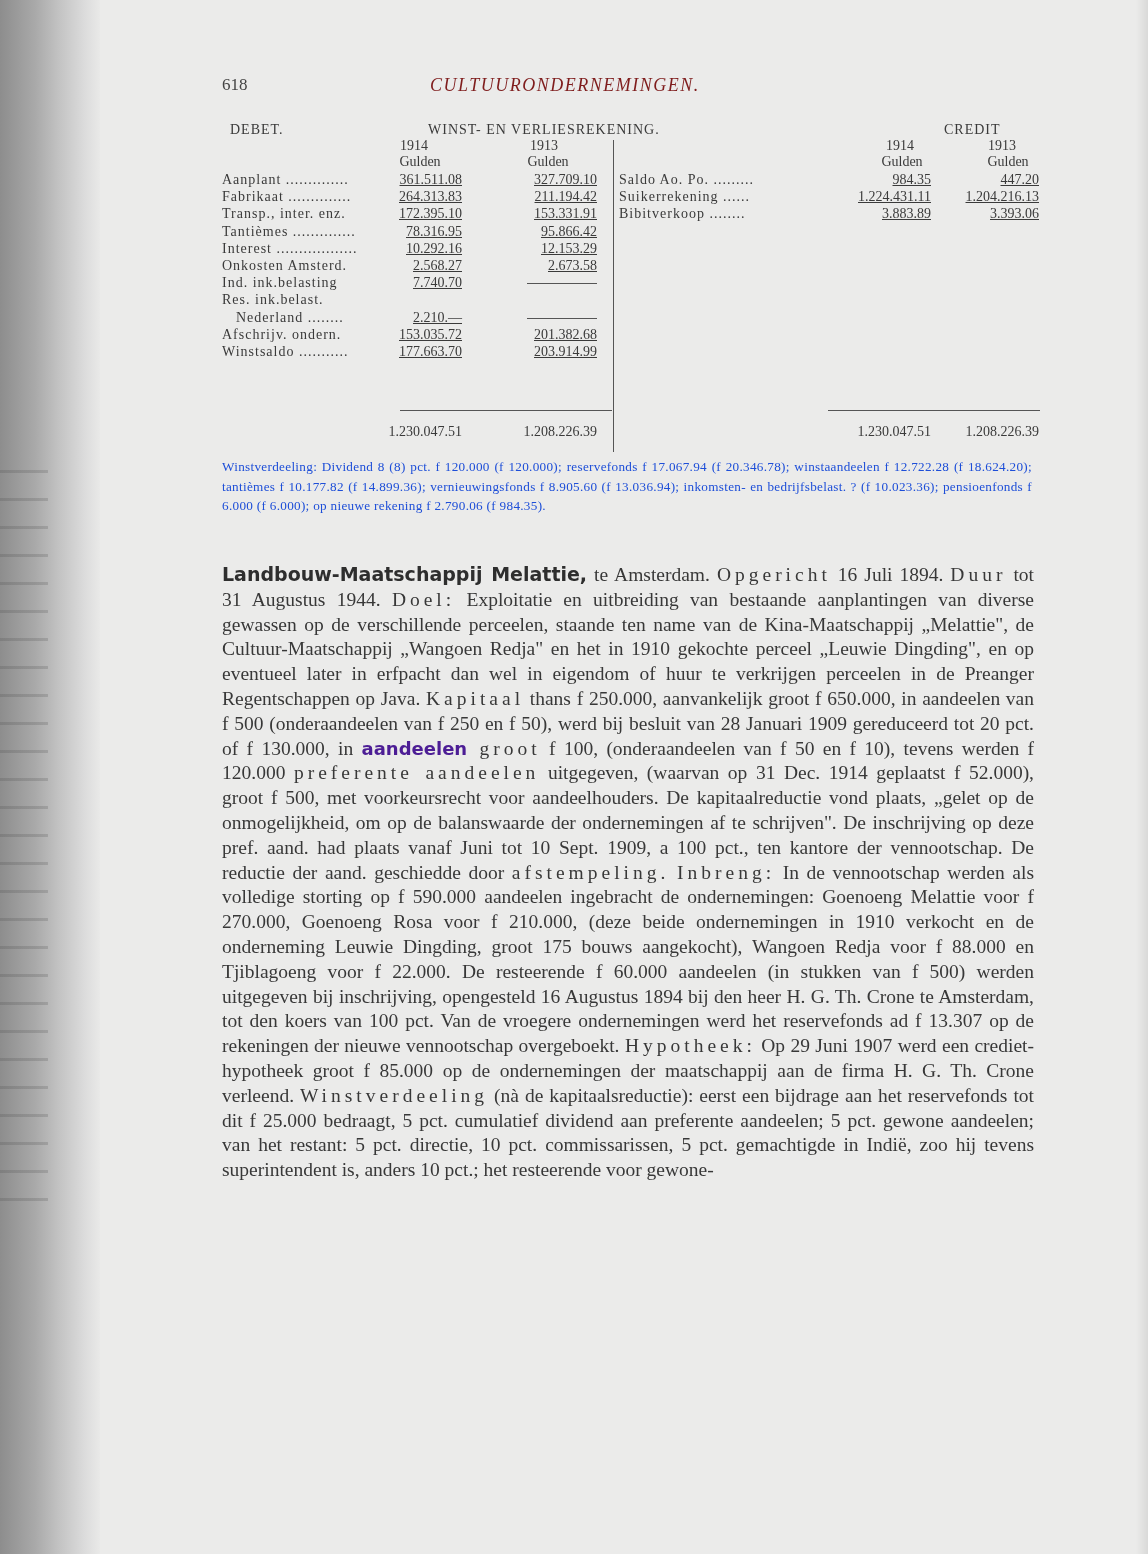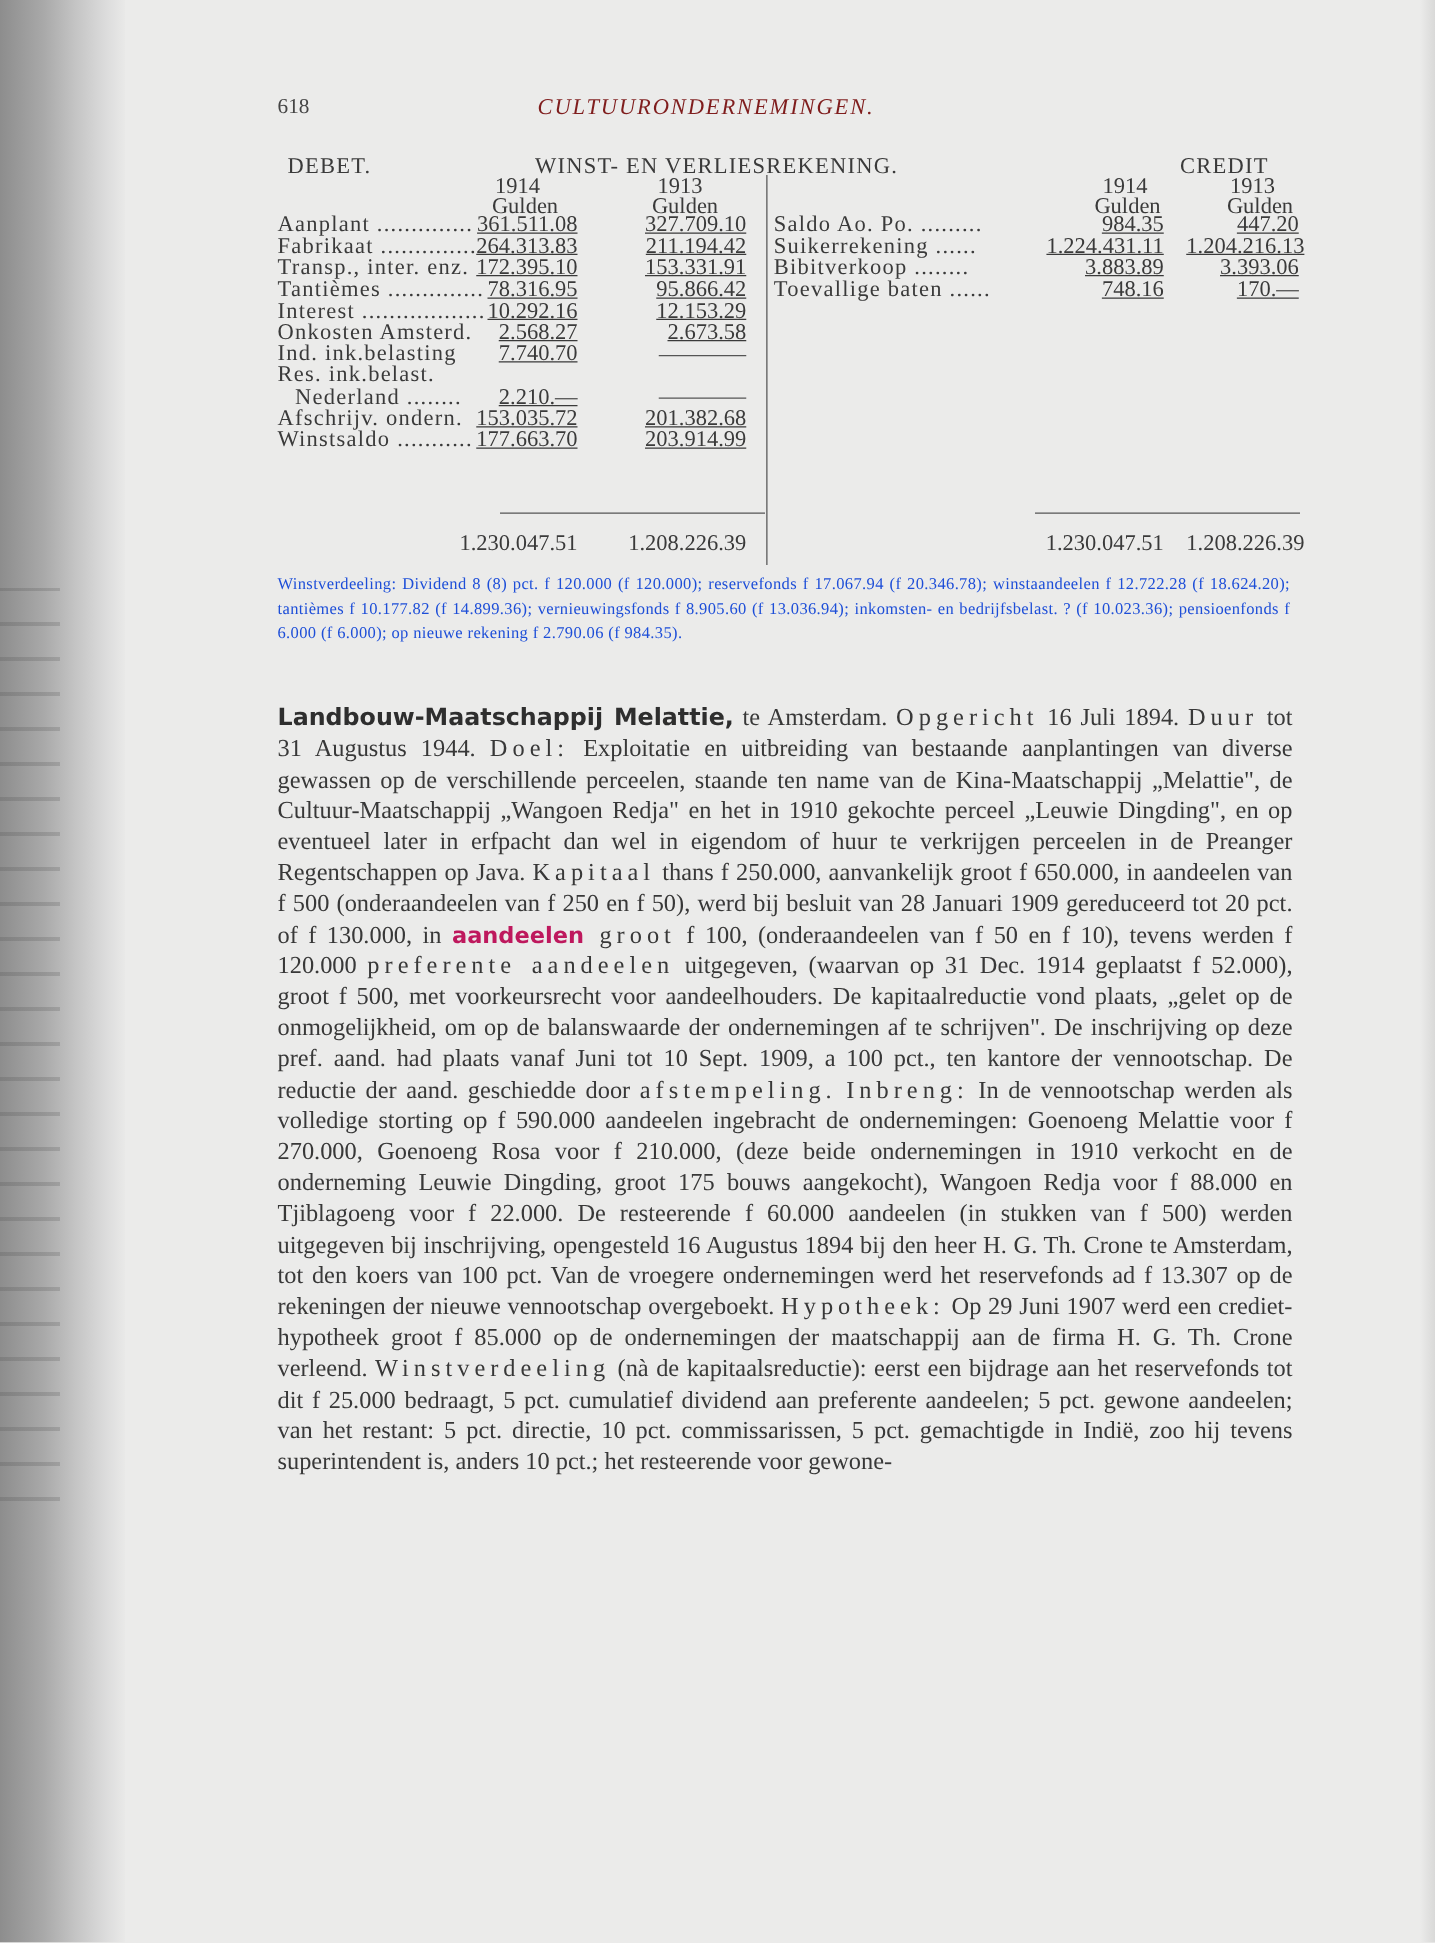--- a/index.html
+++ b/index.html
@@ -29,21 +29,21 @@
     position: absolute; left: 0; top: 0; font-size: 17px; color: #444;
     font-family: "Liberation Serif", serif;
     text-align: center;
   }
   .running-title {
     position: absolute; left: 208px; top: 0; font-size: 18px; font-style: italic;
     letter-spacing: 1.5px; color: #7f1d1d; font-family: "Liberation Serif", serif;
   }
 
   
-  .acct { position: absolute; left: 222px; top: 122px; width: 822px; height: 330px; font-size: 18px; font-family: "Liberation Serif", serif; }
+  .acct { position: absolute; left: 222px; top: 122px; width: 822px; height: 330px; font-size: 14px; font-family: "Liberation Serif", serif; }
   .acct .debet-title { position: absolute; left: 8px; top: 0; letter-spacing: 1px; }
   .acct .main-title { position: absolute; left: 206px; top: 0; letter-spacing: 1px; }
   .acct .credit-title { position: absolute; left: 722px; top: 0; letter-spacing: 1px; }
   .acct .col-year { position: absolute; top: 16px; width: 80px; text-align: center; }
   .acct .col-unit { position: absolute; top: 32px; width: 80px; text-align: center; }
   .acct .divider {
     position: absolute; left: 391px; top: 18px; width: 1px; height: 312px; background: #555;
   }
   .debet-rows { position: absolute; left: 0; top: 49px; width: 390px; }
   .credit-rows { position: absolute; left: 397px; top: 49px; width: 425px; }
@@ -73,21 +73,21 @@
   .body-text {
     position: absolute; left: 222px; top: 562px; width: 812px;
     font-size: 19.5px; line-height: 24.8px; text-align: justify;
     font-family: "Liberation Serif", serif; color: #383838;
   }
   .body-text p { margin: 0; text-indent: 0; }
   .company-name {
     font-family: "DejaVu Sans", sans-serif; font-weight: bold; font-size: 19px; color: #2e2e2e;
   }
   .spaced { letter-spacing: 4px; }
-  .bold-sans { font-family: "DejaVu Sans", sans-serif; font-weight: bold; font-size: 18px; color: #be185d; }
+  .bold-sans { font-family: "DejaVu Sans", sans-serif; font-weight: bold; font-size: 18px; color: #4c1d95; }
 </style>
 </head>
 <body>
 
 <div class="binding"></div>
 <div class="binding-strip"></div>
 <div class="right-edge"></div>
 
 <div class="header-row">
   <span class="page-number">618</span>
@@ -175,25 +175,20 @@
     </div>
     <div class="row">
       <span class="lab">Suikerrekening ......</span>
       <span class="v1">1.224.431.11</span>
       <span class="v2">1.204.216.13</span>
     </div>
     <div class="row">
       <span class="lab">Bibitverkoop ........</span>
       <span class="v1">3.883.89</span>
       <span class="v2">3.393.06</span>
-    </div>
-    <div class="row">
-      <span class="lab">Toevallige baten ......</span>
-      <span class="v1">748.16</span>
-      <span class="v2">170.—</span>
     </div>
   </div>
 
   <div class="sum-line-d"></div>
   <div class="sum-line-c"></div>
   <span class="total-d1">1.230.047.51</span>
   <span class="total-d2">1.208.226.39</span>
   <span class="total-c1">1.230.047.51</span>
   <span class="total-c2">1.208.226.39</span>
 </div>

